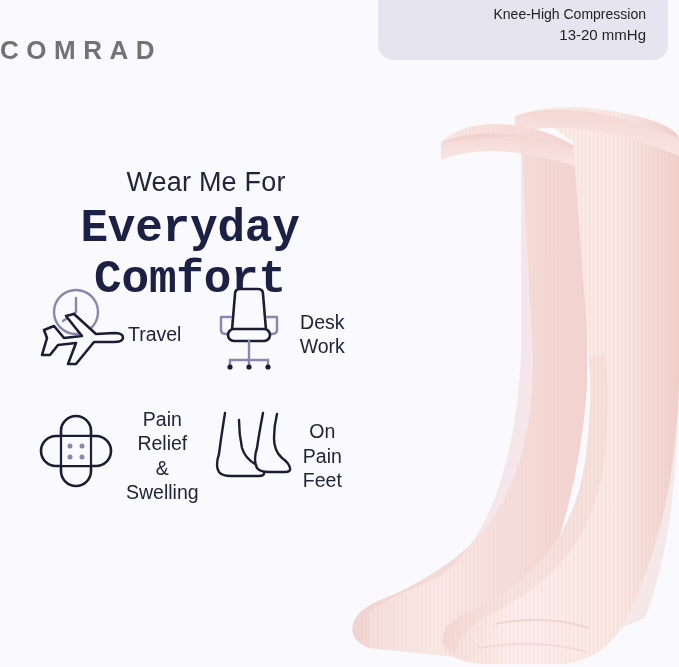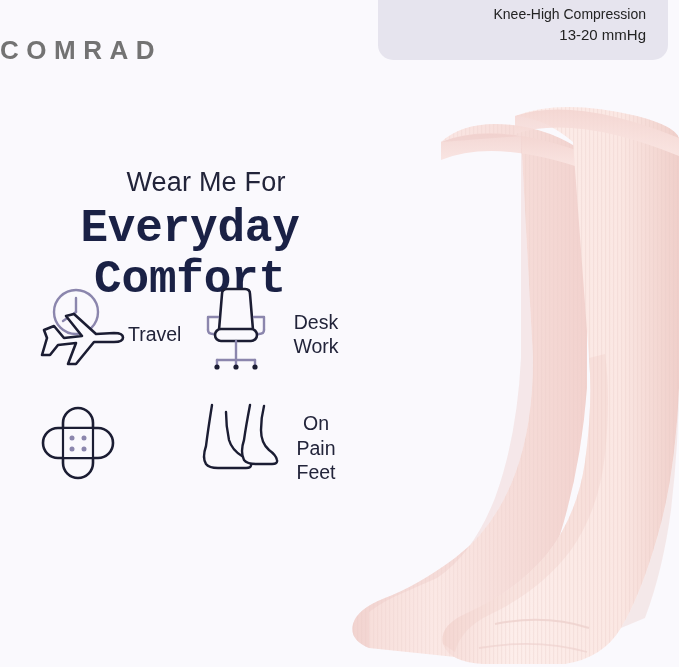--- a/index.html
+++ b/index.html
@@ -187,20 +187,22 @@
 
           <rect x="33" y="28" width="30" height="30" fill="#faf9fd"></rect>
           <path d="M33 28 L63 28 M33 58 L63 58 M33 28 L33 58 M63 28 L63 58" fill="none" stroke="#1b1d33" stroke-width="2.2"></path>
 
           <circle cx="42" cy="38" r="2.5" fill="#8b86ad"></circle>
           <circle cx="54" cy="38" r="2.5" fill="#8b86ad"></circle>
           <circle cx="42" cy="49" r="2.5" fill="#8b86ad"></circle>
           <circle cx="54" cy="49" r="2.5" fill="#8b86ad"></circle>
         </svg>
       </div>
+      <div class="benefit-label">Pain Relief
+&amp; Swelling</div>
     </div>
 
     <div class="benefit-cell">
       <div class="benefit-icon">
         <svg width="96" height="86" viewBox="0 0 96 86">
 
           <path d="M22 48 Q16 58 19 66 L30 66 Q24 58 28 48 Z" fill="#c9c4de" opacity="0.65"></path>
 
           <path d="M24 5 Q20 30 18 46 Q14 58 18 64 Q21 68 30 68
                    L58 68 Q64 68 63 64 Q62 60 54 56 Q44 50 41 40 Q38 26 38 12" fill="#faf9fd" stroke="#1b1d33" stroke-width="2.4" stroke-linecap="round" stroke-linejoin="round"></path>

